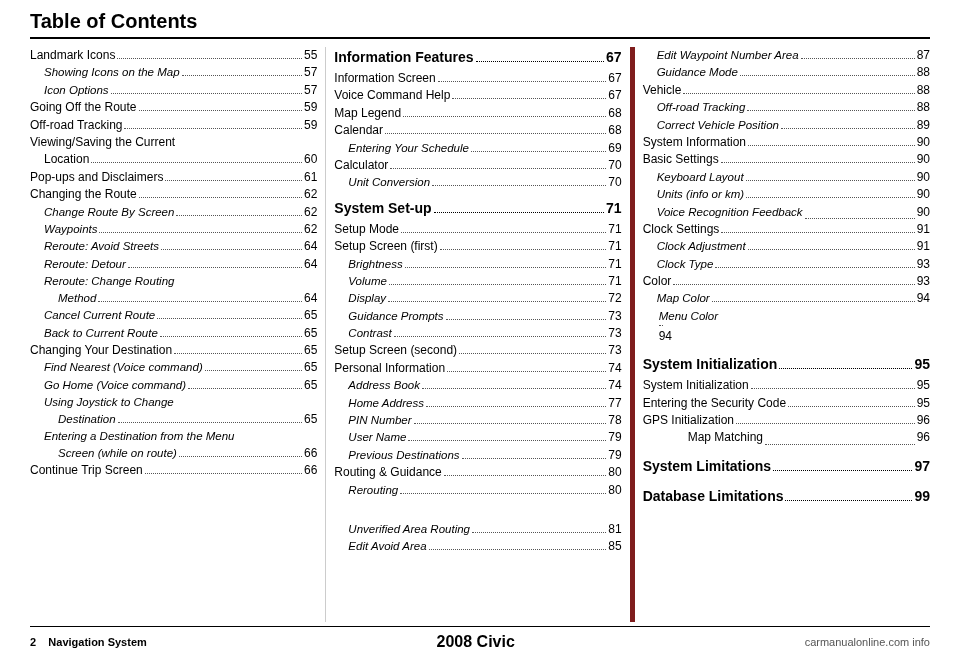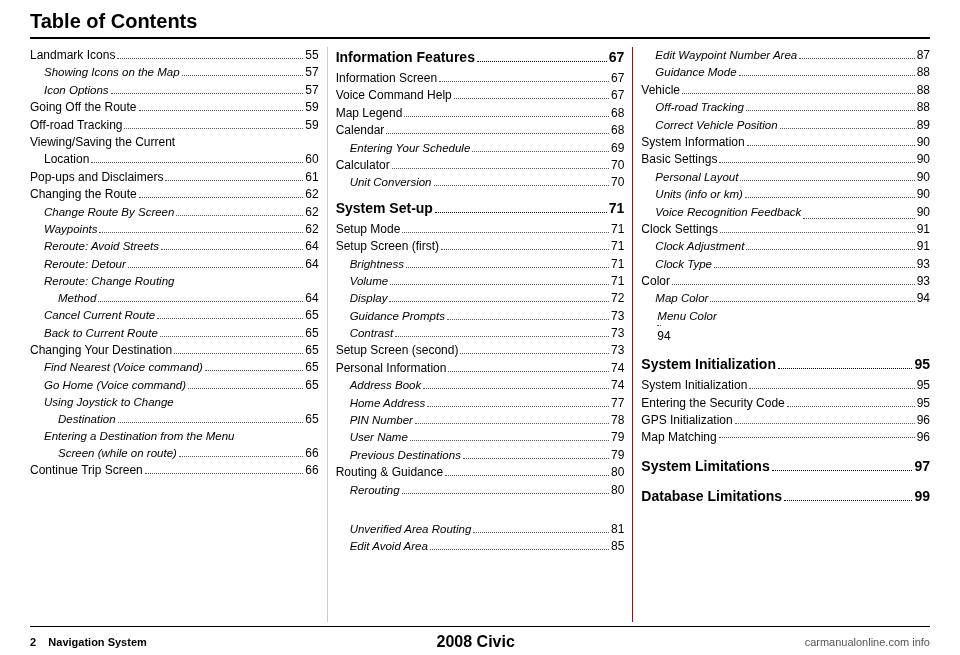--- a/index.html
+++ b/index.html
@@ -39,21 +39,21 @@
       flex: 1;
       padding: 0 8px;
     }
 
     .col:first-child {
       padding-left: 0;
       border-right: 1px solid #ccc;
     }
 
     .col:nth-child(2) {
-      border-right: 1px solid #7f1d1d;
+      border-right: 5px solid #7f1d1d;
     }
 
     .col:last-child {
       padding-right: 0;
     }
 
     .footer {
       display: flex;
       justify-content: space-between;
       align-items: center;
@@ -374,21 +374,21 @@
           <span style="white-space: nowrap;">System Information</span>
           <span style="flex: 1 1 0%; border-bottom: 1px dotted rgb(85, 85, 85); margin: 0px 2px 2px; min-width: 4px;"></span>
           <span style="white-space: nowrap; font-style: normal; font-size: 12px;">90</span>
         </div>
         <div style="padding-left: 0px; display: flex; align-items: baseline; line-height: 1.45;">
           <span style="white-space: nowrap;">Basic Settings</span>
           <span style="flex: 1 1 0%; border-bottom: 1px dotted rgb(85, 85, 85); margin: 0px 2px 2px; min-width: 4px;"></span>
           <span style="white-space: nowrap; font-style: normal; font-size: 12px;">90</span>
         </div>
         <div style="padding-left: 14px; display: flex; align-items: baseline; line-height: 1.45;">
-          <span style="font-style: italic; font-size: 11.5px; white-space: nowrap;">Personal Layout</span>
+          <span style="font-style: italic; font-size: 11.5px; white-space: nowrap;">Keyboard Layout</span>
           <span style="flex: 1 1 0%; border-bottom: 1px dotted rgb(85, 85, 85); margin: 0px 2px 2px; min-width: 4px;"></span>
           <span style="white-space: nowrap; font-style: normal; font-size: 12px;">90</span>
         </div>
         <div style="padding-left: 14px; display: flex; align-items: baseline; line-height: 1.45;">
           <span style="font-style: italic; font-size: 11.5px; white-space: nowrap;">Units (info or km)</span>
           <span style="flex: 1 1 0%; border-bottom: 1px dotted rgb(85, 85, 85); margin: 0px 2px 2px; min-width: 4px;"></span>
           <span style="white-space: nowrap; font-style: normal; font-size: 12px;">90</span>
         </div>
         <div style="padding-left: 14px; display: flex; align-items: flex-end; line-height: 1.45;">
           <span style="font-style: italic; font-size: 11.5px; white-space: nowrap;">Voice Recognition Feedback</span>
@@ -438,21 +438,21 @@
         <div style="padding-left: 0px; display: flex; align-items: baseline; line-height: 1.45;">
           <span style="white-space: nowrap;">Entering the Security Code</span>
           <span style="flex: 1 1 0%; border-bottom: 1px dotted rgb(85, 85, 85); margin: 0px 2px 2px; min-width: 4px;"></span>
           <span style="white-space: nowrap; font-style: normal; font-size: 12px;">95</span>
         </div>
         <div style="padding-left: 0px; display: flex; align-items: baseline; line-height: 1.45;">
           <span style="white-space: nowrap;">GPS Initialization</span>
           <span style="flex: 1 1 0%; border-bottom: 1px dotted rgb(85, 85, 85); margin: 0px 2px 2px; min-width: 4px;"></span>
           <span style="white-space: nowrap; font-style: normal; font-size: 12px;">96</span>
         </div>
-        <div style="padding-left: 0px; display: flex; align-items: center; line-height: 1.45;">
+        <div style="padding-left: 0px; display: flex; align-items: flex-end; line-height: 1.45; margin-left: 45px;">
           <span style="white-space: nowrap;">Map Matching</span>
           <span style="flex: 1 1 0%; border-bottom: 1px dotted rgb(85, 85, 85); margin: 0px 2px 2px; min-width: 4px;"></span>
           <span style="white-space: nowrap; font-style: normal; font-size: 12px;">96</span>
         </div>
         <div style="font-weight: bold; font-size: 14px; margin-top: 8px; margin-bottom: 2px; display: flex; align-items: baseline; line-height: 1.6;">
           <span>System Limitations </span>
           <span style="flex: 1 1 0%; border-bottom: 1px dotted rgb(0, 0, 0); margin: 0px 2px 3px;"></span>
           <span style="font-weight: bold; font-size: 14px;">97</span>
         </div>
         <div style="font-weight: bold; font-size: 14px; margin-top: 8px; display: flex; align-items: baseline; line-height: 1.6;">

